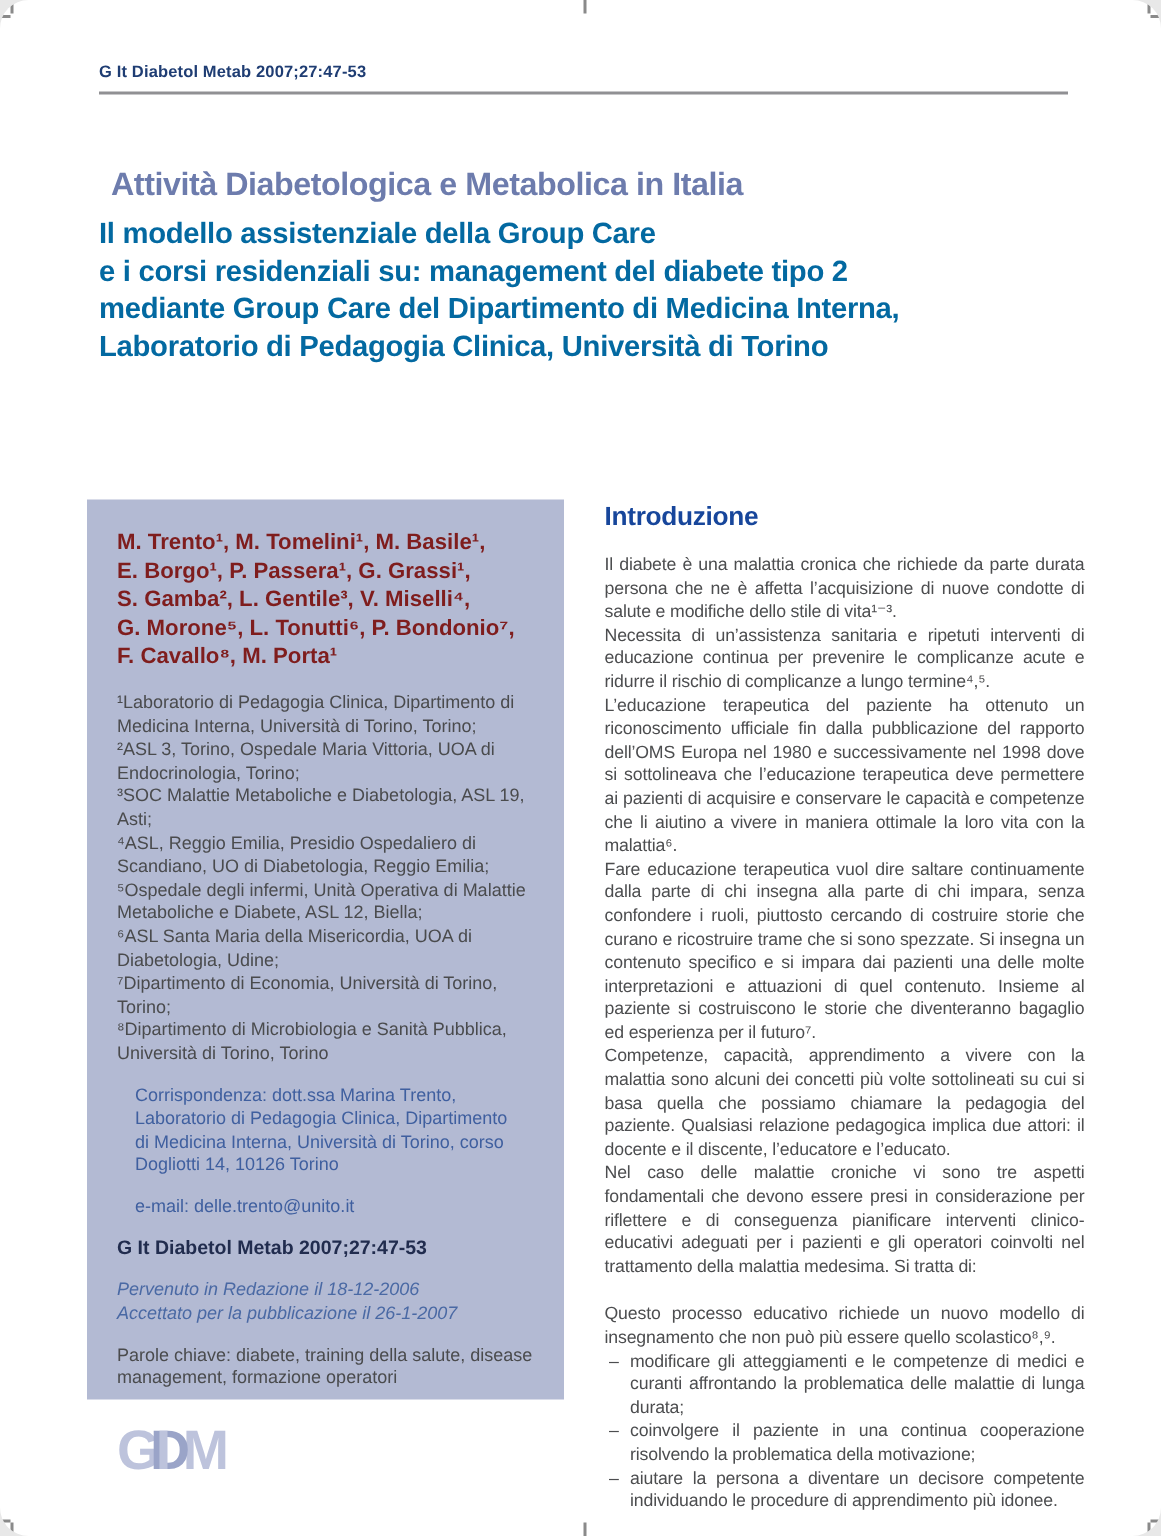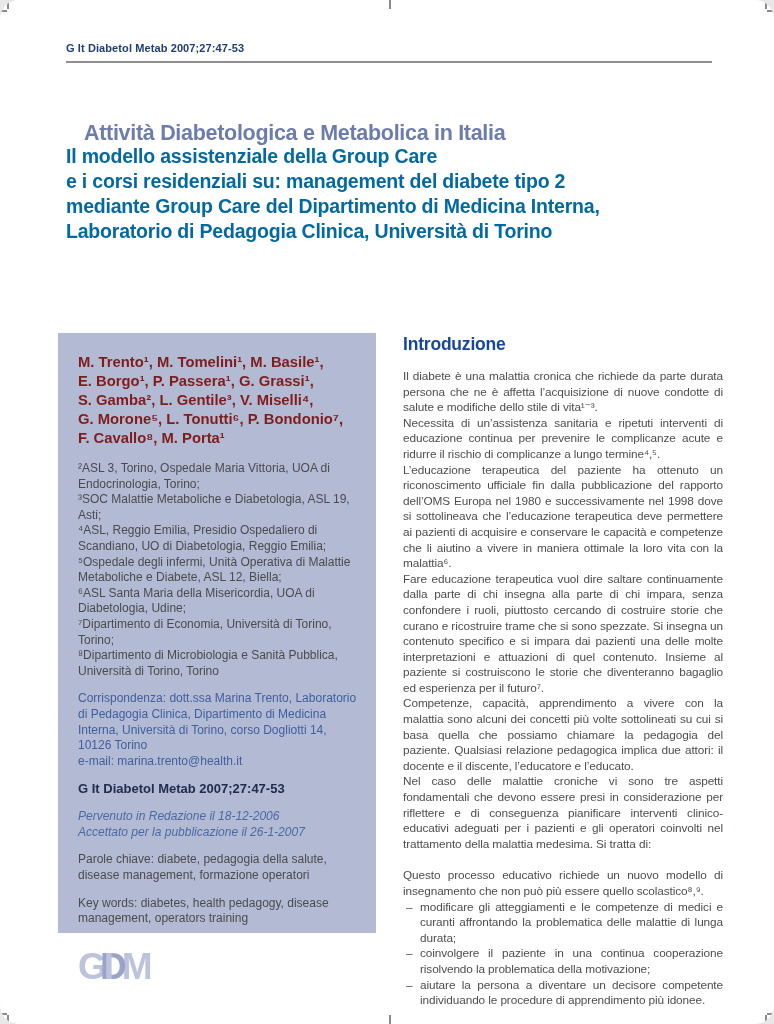--- a/index.html
+++ b/index.html
@@ -21,42 +21,42 @@
   .journal-ref{
     position:absolute;left:66px;top:42px;
     font-size:11px;font-weight:bold;color:#1f3d73;letter-spacing:0.1px;
   }
   .header-rule{
     position:absolute;left:66px;top:61px;width:646px;height:2px;background:#909093;
   }
 
   
   .series-title{
-    position:absolute;left:66px;top:103px;margin:18px;
+    position:absolute;left:66px;top:103px;margin:8px;
     font-size:21.5px;font-weight:bold;color:#6d7cad;letter-spacing:-0.3px;
   }
   .article-title{
     position:absolute;left:66px;top:144px;margin:0;width:620px;
     font-size:19.5px;font-weight:bold;color:#0369a1;line-height:25px;letter-spacing:-0.2px;
   }
 
   
   .authors-panel{
     position:absolute;left:58px;top:333px;width:318px;height:600px;
     background:#b3bad3;
     box-sizing:border-box;
     padding:20px 14px 16px 20px;
     overflow:hidden;
   }
   .authors{
     font-size:14.8px;font-weight:bold;color:#7f1d1d;line-height:19px;margin-bottom:13px;
   }
   .affiliations{font-size:12px;color:#4a4b4d;line-height:15.6px;}
   .correspondence{margin-top:12px;font-size:12px;color:#3f5f9f;line-height:15.6px;}
-  .correspondence div{margin:0;}
+  .correspondence div{margin:12px;}
   .citation{margin-top:12px;font-size:13px;font-weight:bold;color:#212c4e;line-height:16px;}
   .dates{margin-top:12px;font-size:12px;font-style:italic;color:#4a69a4;line-height:15.6px;}
   .keywords{margin-top:12px;font-size:12px;color:#4a4b4d;line-height:15.6px;}
 
   
   .main-col{position:absolute;left:403px;top:318px;width:320px;}
   .section-heading{
     margin:16px 0 14px 0;font-size:17.5px;font-weight:bold;color:#17469b;letter-spacing:-0.2px;
   }
   .body-text{font-size:11.8px;line-height:15.6px;color:#4c4d4f;text-align:justify;letter-spacing:-0.1px;}
@@ -93,35 +93,36 @@
 
   <div class="journal-ref">G It Diabetol Metab 2007;27:47-53</div>
   <div class="header-rule"></div>
 
   <h1 class="series-title">Attività Diabetologica e Metabolica in Italia</h1>
   <h2 class="article-title">Il modello assistenziale della Group Care<br>e i corsi residenziali su: management del diabete tipo 2<br>mediante Group Care del Dipartimento di Medicina Interna,<br>Laboratorio di Pedagogia Clinica, Università di Torino</h2>
 
   <aside class="authors-panel">
     <div class="authors">M. Trento¹, M. Tomelini¹, M. Basile¹,<br>E. Borgo¹, P. Passera¹, G. Grassi¹,<br>S. Gamba², L. Gentile³, V. Miselli⁴,<br>G. Morone⁵, L. Tonutti⁶, P. Bondonio⁷,<br>F. Cavallo⁸, M. Porta¹</div>
     <div class="affiliations">
+        <div class="affil">¹Laboratorio di Pedagogia Clinica, Dipartimento di Medicina Interna, Università di Torino, Torino;</div>
         <div class="affil">²ASL 3, Torino, Ospedale Maria Vittoria, UOA di Endocrinologia, Torino;</div>
         <div class="affil">³SOC Malattie Metaboliche e Diabetologia, ASL 19, Asti;</div>
         <div class="affil">⁴ASL, Reggio Emilia, Presidio Ospedaliero di Scandiano, UO di Diabetologia, Reggio Emilia;</div>
         <div class="affil">⁵Ospedale degli infermi, Unità Operativa di Malattie Metaboliche e Diabete, ASL 12, Biella;</div>
         <div class="affil">⁶ASL Santa Maria della Misericordia, UOA di Diabetologia, Udine;</div>
         <div class="affil">⁷Dipartimento di Economia, Università di Torino, Torino;</div>
         <div class="affil">⁸Dipartimento di Microbiologia e Sanità Pubblica, Università di Torino, Torino</div>
       </div>
     <div class="correspondence">
         <div class="corr-line">Corrispondenza: dott.ssa Marina Trento, Laboratorio di Pedagogia Clinica, Dipartimento di Medicina Interna, Università di Torino, corso Dogliotti 14, 10126 Torino</div>
-        <div class="corr-line">e-mail: marina.trento@health.it</div>
+        <div class="corr-line">e-mail: delle.trento@unito.it</div>
       </div>
     <div class="citation">G It Diabetol Metab 2007;27:47-53</div>
     <div class="dates">Pervenuto in Redazione il 18-12-2006<br>Accettato per la pubblicazione il 26-1-2007</div>
-    <div class="keywords">Parole chiave: diabete, pedagogia della salute, disease management, formazione operatori</div>
+    <div class="keywords">Parole chiave: diabete, training della salute, disease management, formazione operatori</div>
     <div class="keywords">Key words: diabetes, health pedagogy, disease management, operators training</div>
   </aside>
 
   <section class="main-col">
     <h3 class="section-heading">Introduzione</h3>
     <div class="body-text">
         <div class="para">Il diabete è una malattia cronica che richiede da parte durata persona che ne è affetta l’acquisizione di nuove condotte di salute e modifiche dello stile di vita¹⁻³.</div>
         <div class="para">Necessita di un’assistenza sanitaria e ripetuti interventi di educazione continua per prevenire le complicanze acute e ridurre il rischio di complicanze a lungo termine⁴,⁵.</div>
         <div class="para">L’educazione terapeutica del paziente ha ottenuto un riconoscimento ufficiale fin dalla pubblicazione del rapporto dell’OMS Europa nel 1980 e successivamente nel 1998 dove si sottolineava che l’educazione terapeutica deve permettere ai pazienti di acquisire e conservare le capacità e competenze che li aiutino a vivere in maniera ottimale la loro vita con la malattia⁶.</div>
         <div class="para">Fare educazione terapeutica vuol dire saltare continuamente dalla parte di chi insegna alla parte di chi impara, senza confondere i ruoli, piuttosto cercando di costruire storie che curano e ricostruire trame che si sono spezzate. Si insegna un contenuto specifico e si impara dai pazienti una delle molte interpretazioni e attuazioni di quel contenuto. Insieme al paziente si costruiscono le storie che diventeranno bagaglio ed esperienza per il futuro⁷.</div>

